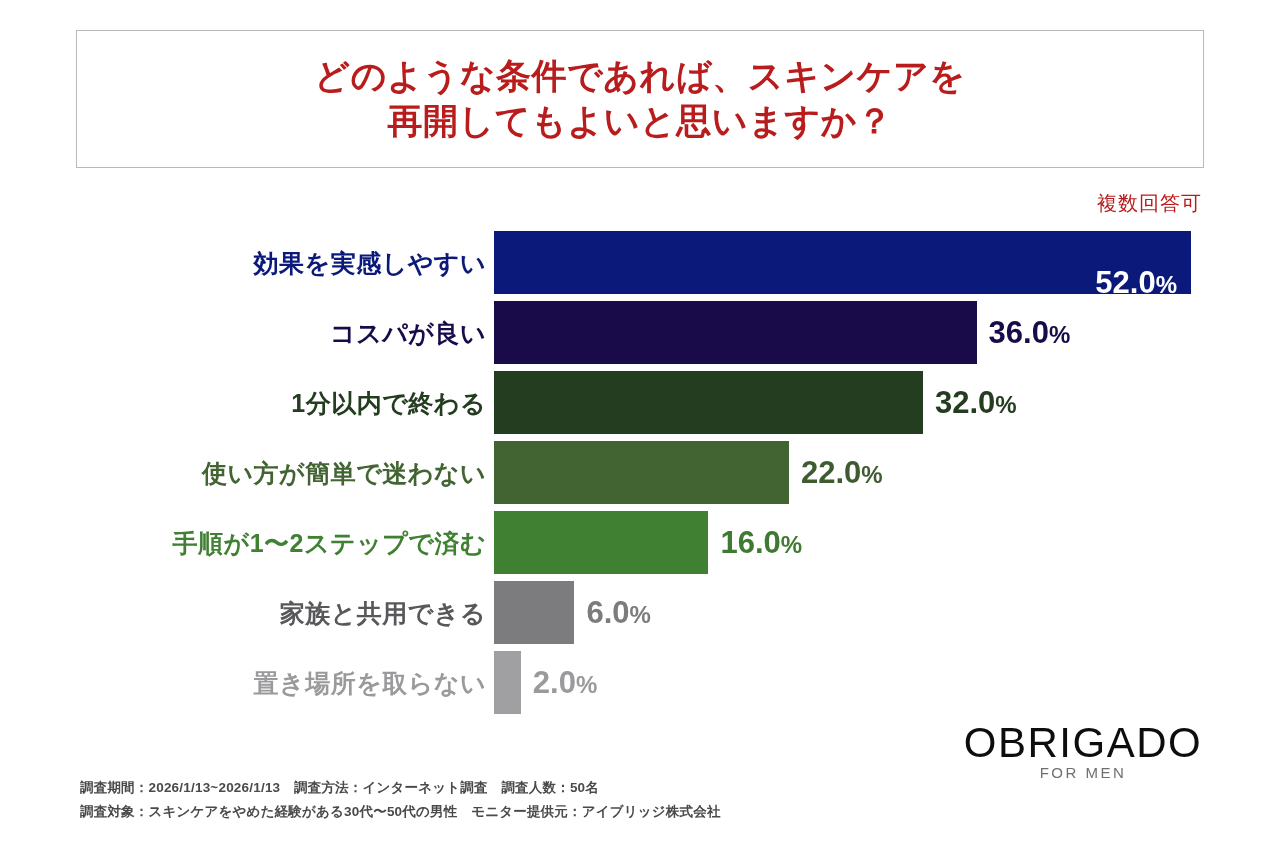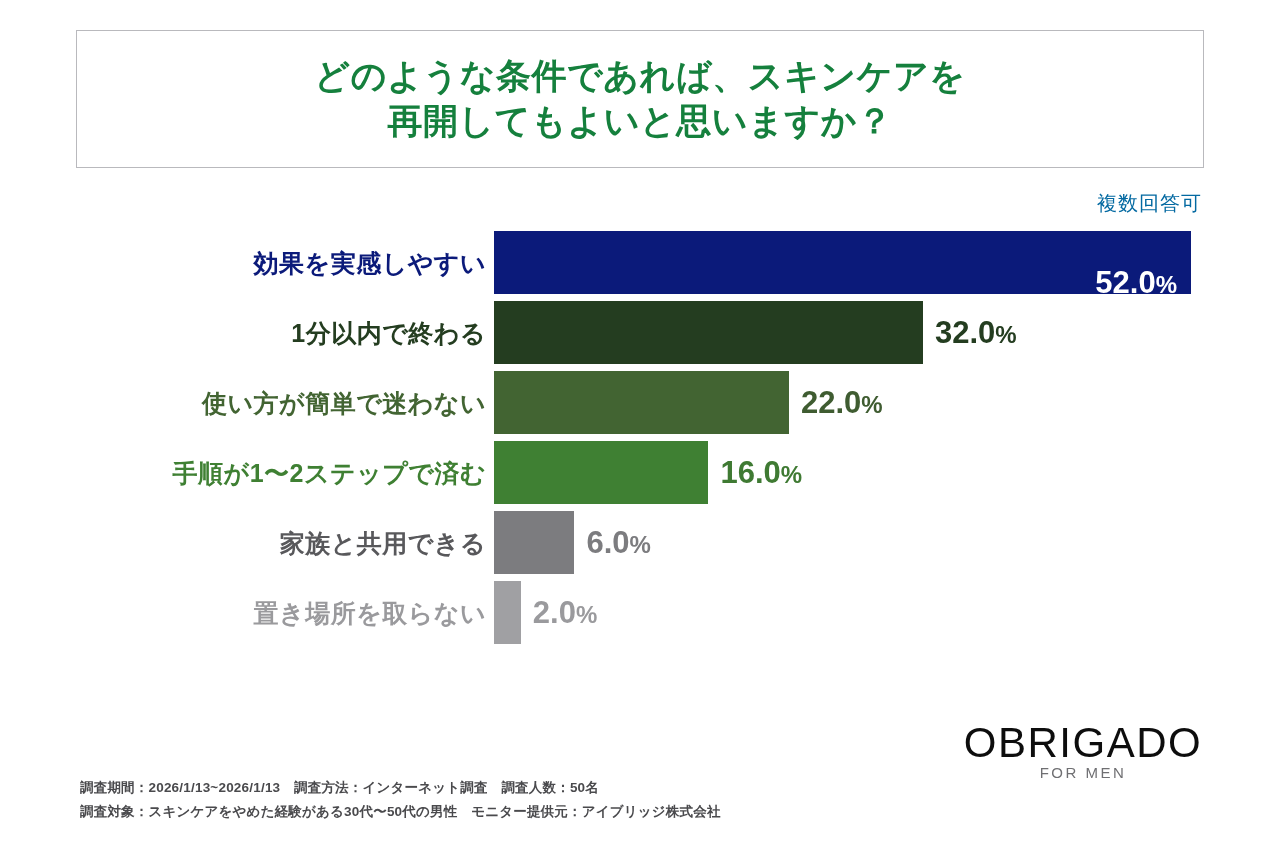--- a/index.html
+++ b/index.html
@@ -28,33 +28,33 @@
     box-sizing: border-box;
     display: flex;
     flex-direction: column;
     align-items: center;
     justify-content: center;
   }
   .title-line {
     font-size: 35px;
     font-weight: bold;
     letter-spacing: 0.5px;
-    color: #15803d;
+    color: #b91c1c;
     line-height: 1.28;
     text-align: center;
     white-space: nowrap;
   }
 
   
   #multi-answer-note {
     position: absolute;
     right: 78px;
     top: 190px;
     font-size: 20px;
-    color: #0369a1;
+    color: #b91c1c;
     letter-spacing: 1px;
   }
 
   
   #chart {
     position: absolute;
     left: 0;
     top: 228px;
     width: 1280px;
   }
@@ -153,20 +153,27 @@
 <div id="chart">
     <div class="bar-row">
       <div class="bar-label" style="color: rgb(11, 26, 122); text-align: right;">効果を実感しやすい</div>
       <div class="bar-track">
         <div class="bar-fill" style="width: 697.06px; background: rgb(11, 26, 122);">
           <div class="bar-value value-inside" style="color: rgb(255, 255, 255); margin-top: 40px;"><span>52.0</span><span class="pct">%</span></div>
         </div>
       </div>
     </div>
     <div class="bar-row">
+      <div class="bar-label" style="color: rgb(25, 10, 74);">コスパが良い</div>
+      <div class="bar-track">
+        <div class="bar-fill" style="width: 482.58px; background: rgb(25, 10, 74);"></div>
+        <div class="bar-value value-outside" style="color: rgb(25, 10, 74);"><span>36.0</span><span class="pct">%</span></div>
+      </div>
+    </div>
+    <div class="bar-row">
       <div class="bar-label" style="color: rgb(36, 61, 32);">1分以内で終わる</div>
       <div class="bar-track">
         <div class="bar-fill" style="width: 428.96px; background: rgb(36, 61, 32);"></div>
         <div class="bar-value value-outside" style="color: rgb(36, 61, 32);"><span>32.0</span><span class="pct">%</span></div>
       </div>
     </div>
     <div class="bar-row">
       <div class="bar-label" style="color: rgb(66, 100, 50);">使い方が簡単で迷わない</div>
       <div class="bar-track">
         <div class="bar-fill" style="width: 294.91px; background: rgb(66, 100, 50);"></div>

